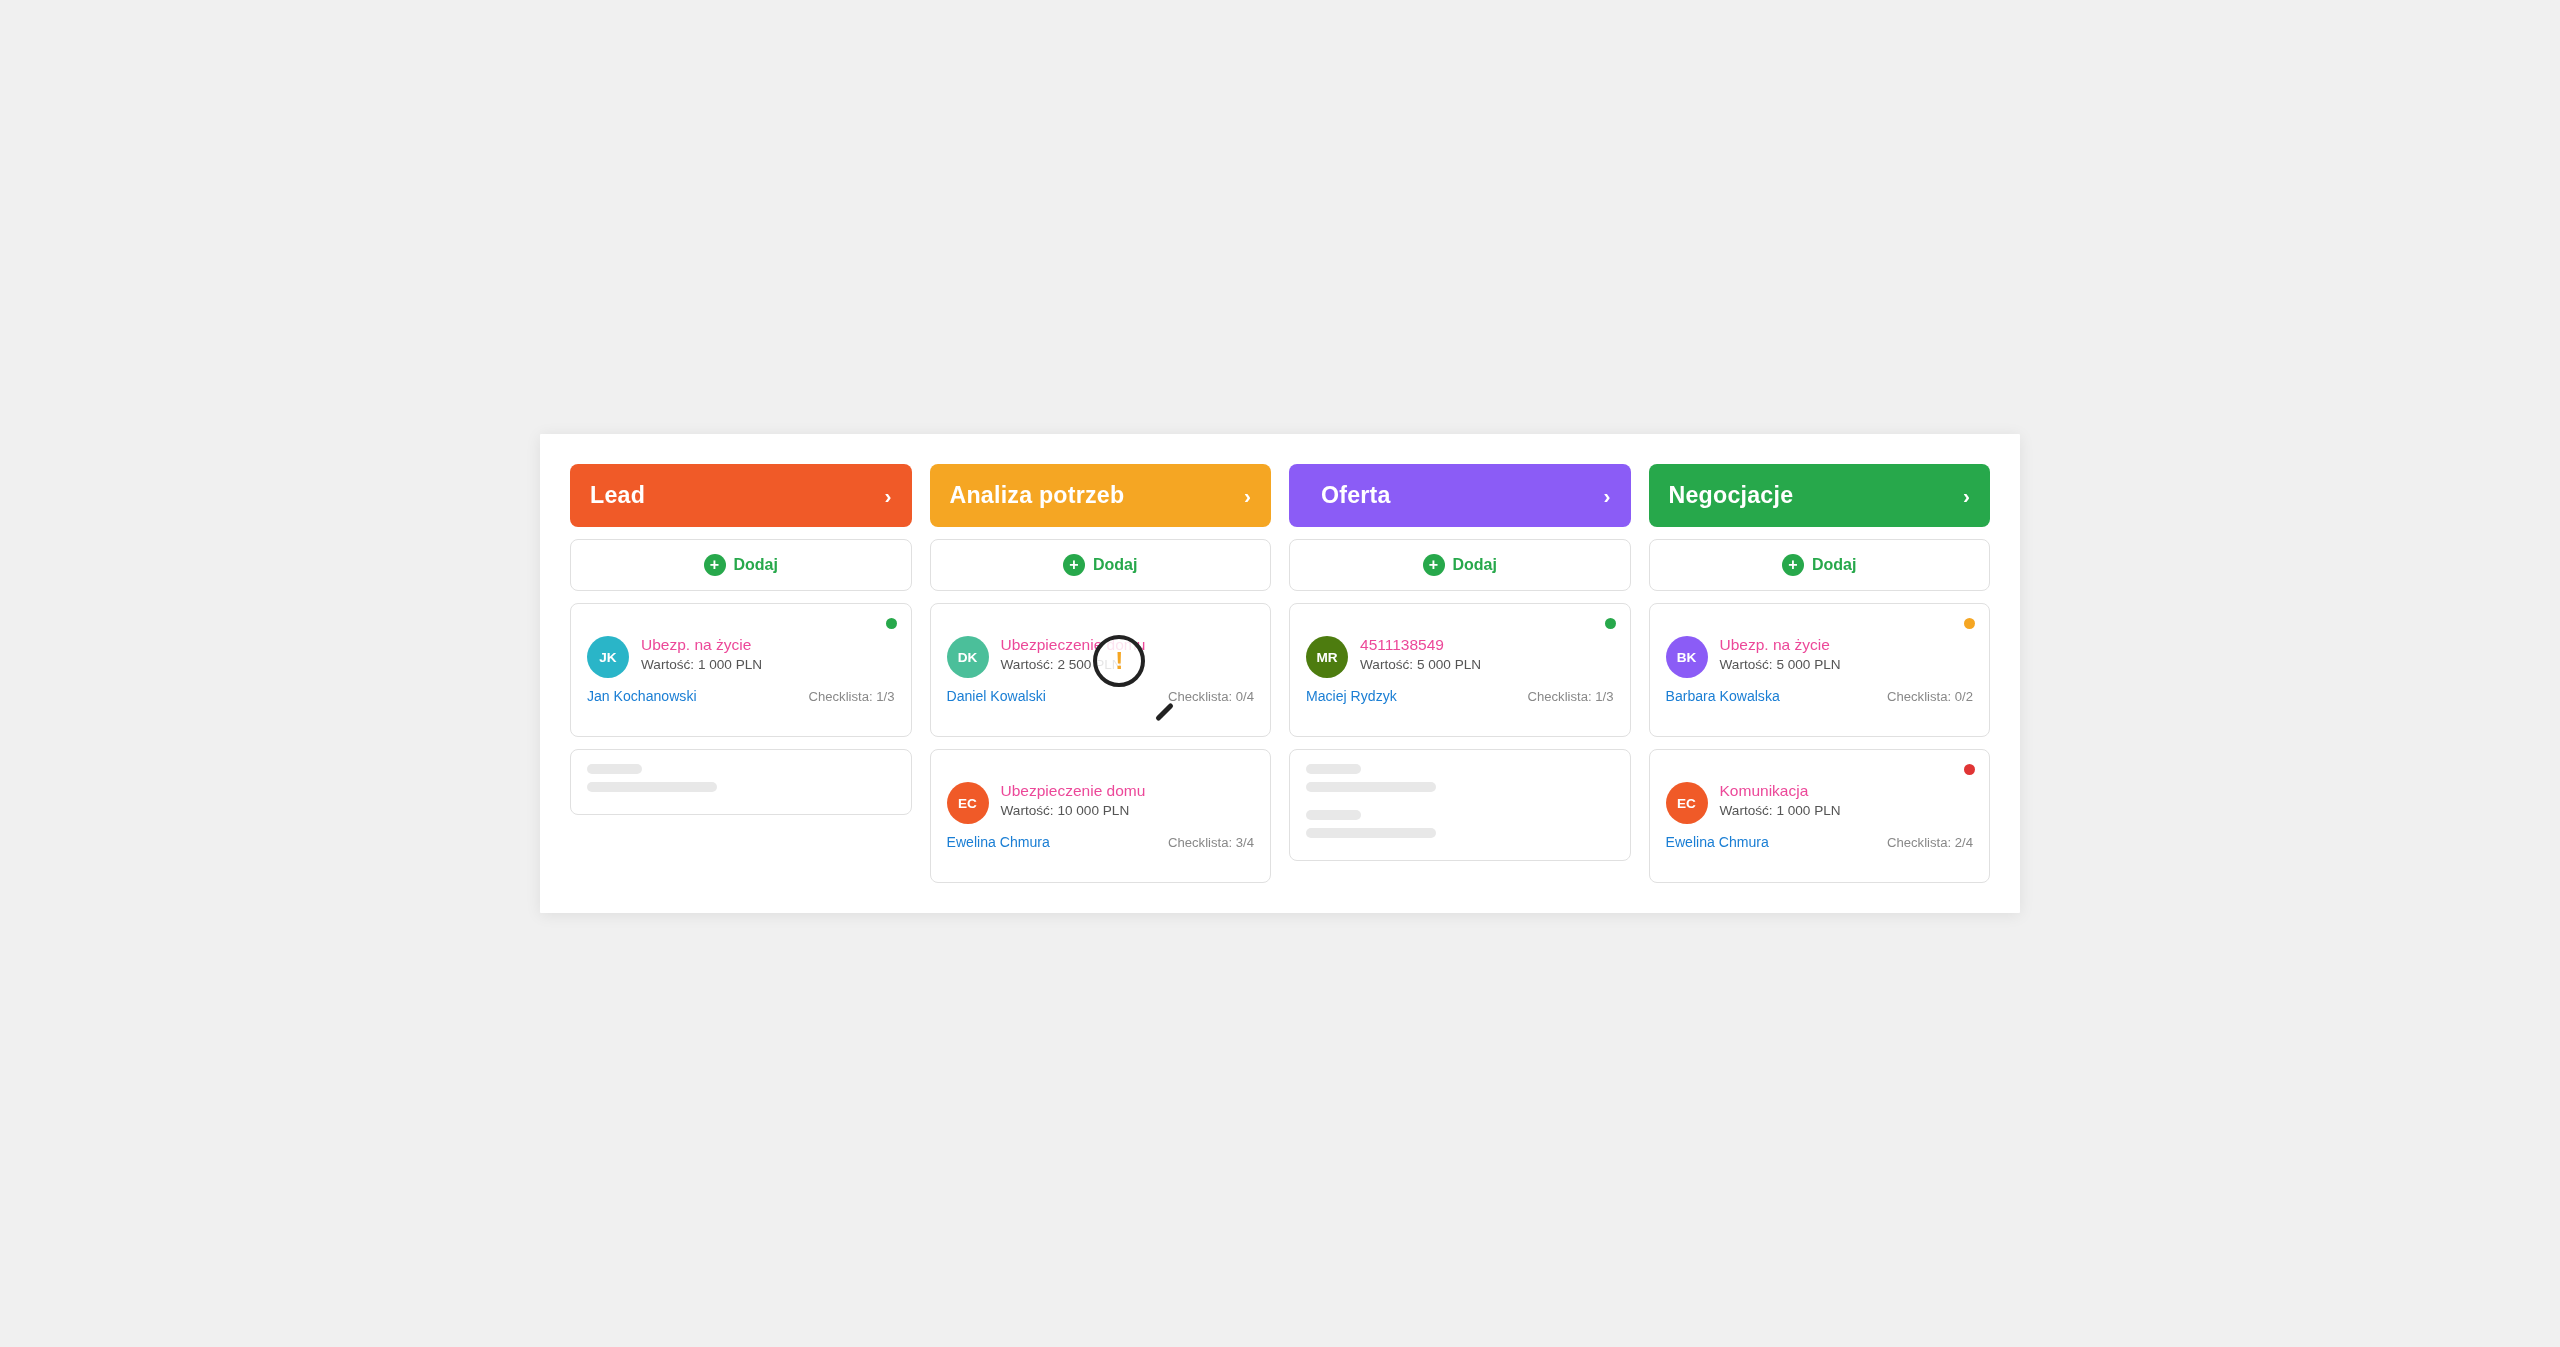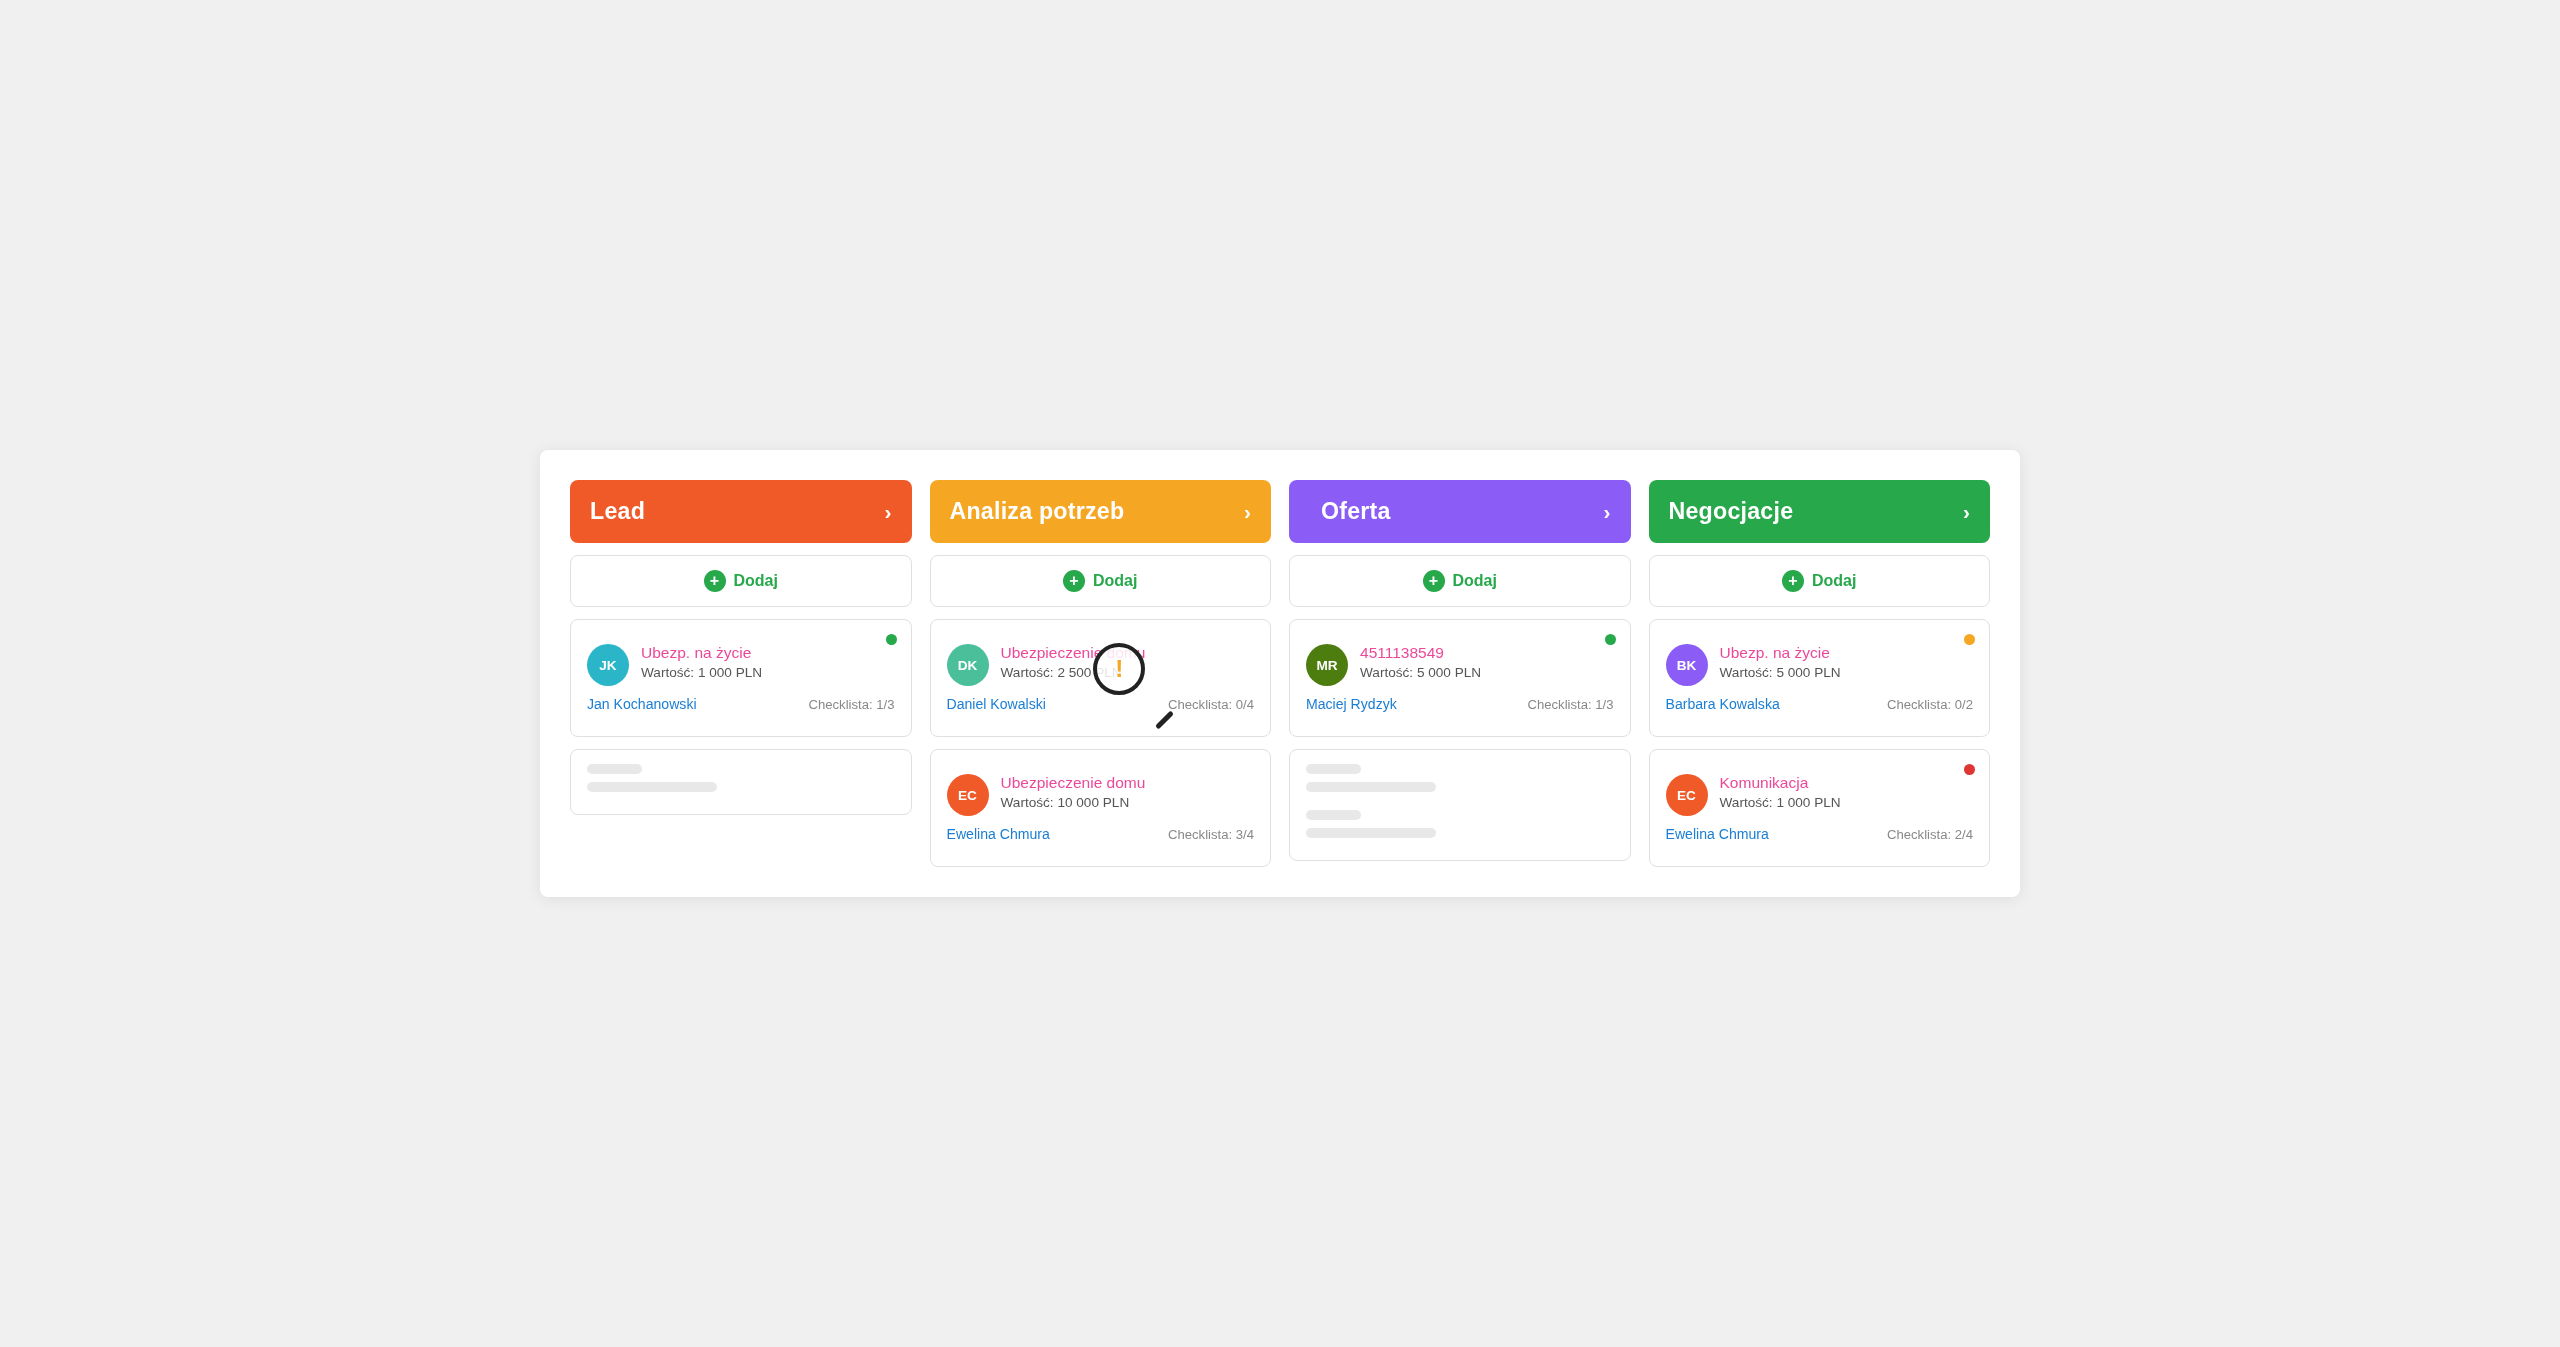--- a/index.html
+++ b/index.html
@@ -7,21 +7,21 @@
       background: #f0f0f0;
       font-family: 'Segoe UI', Arial, sans-serif;
       min-height: 100vh;
       display: flex;
       align-items: center;
       justify-content: center;
       padding: 40px;
     }
     .board-container {
       background: #fff;
-      border-radius: 8px;
+      border-radius: 1px;
       padding: 30px;
       width: 100%;
       max-width: 1480px;
       box-shadow: 0 2px 16px rgba(0,0,0,0.08);
     }
     .board {
       display: grid;
       grid-template-columns: repeat(4, 1fr);
       gap: 18px;
     }
@@ -82,21 +82,21 @@
     .add-label {
       color: #27a84b;
       font-size: 1rem;
       font-weight: 600;
     }
 
     .deal-card {
       background: #fff;
       border: 1px solid #e0e0e0;
       border-radius: 8px;
-      padding: 24px 16px;
+      padding: 32px 16px;
       position: relative;
     }
     .deal-card-top {
       display: flex;
       align-items: flex-start;
       gap: 12px;
       margin-bottom: 10px;
     }
     .avatar {
       width: 42px;

